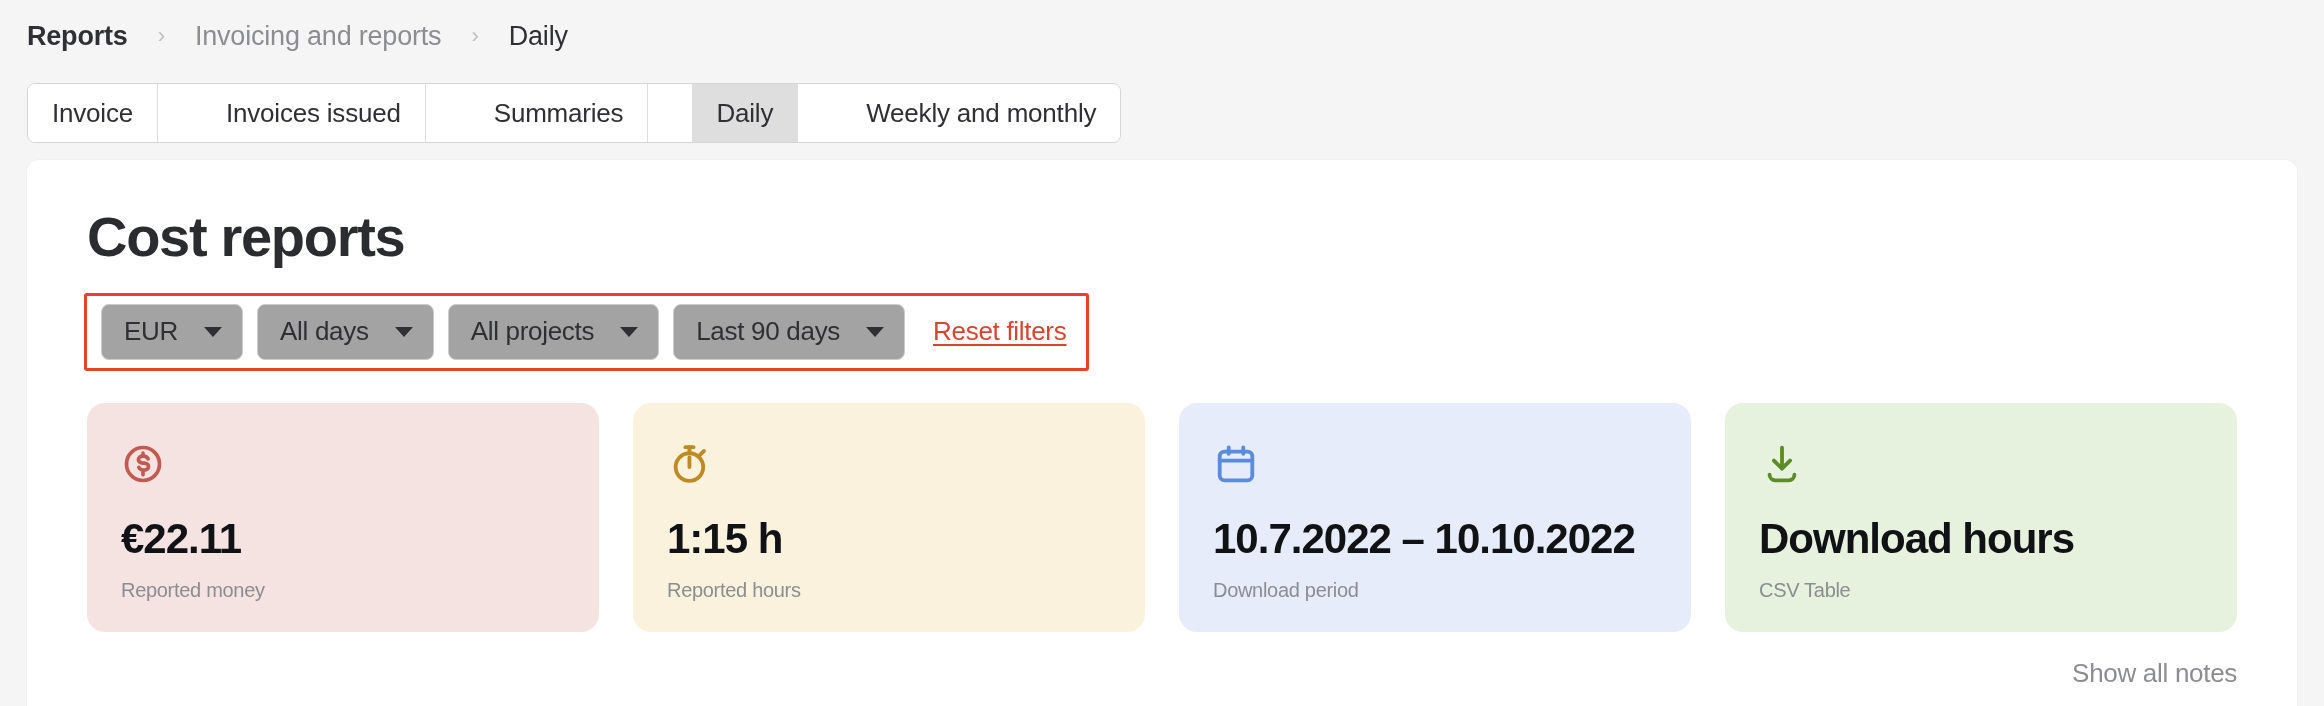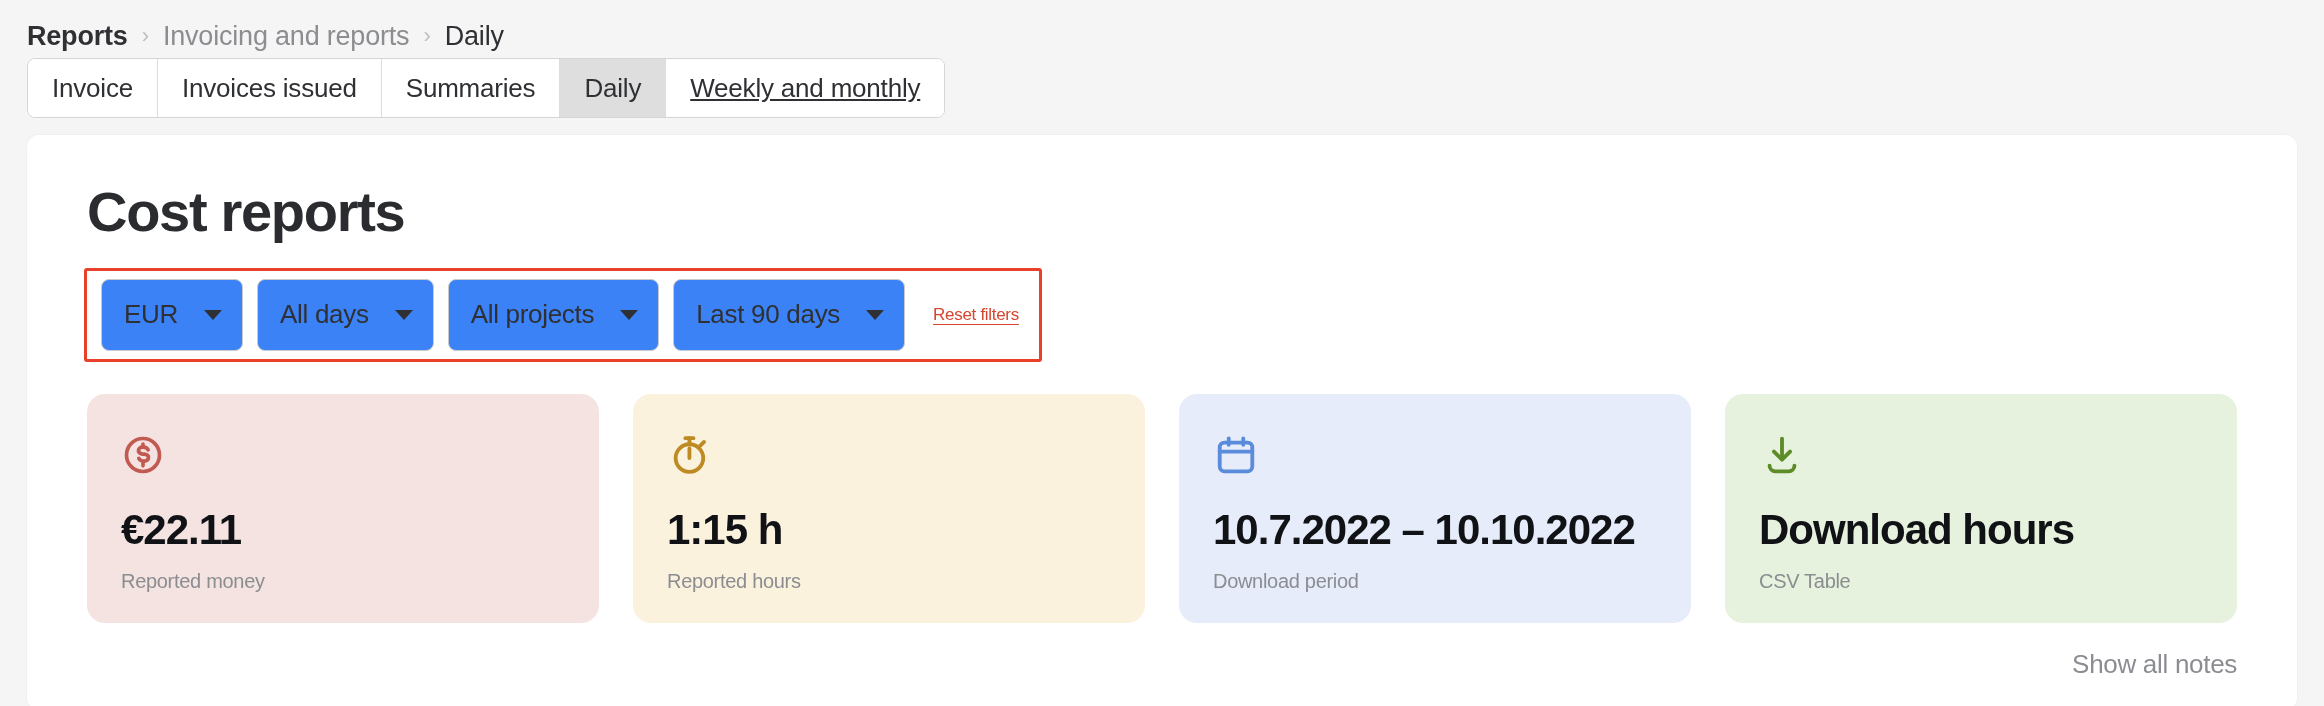--- a/index.html
+++ b/index.html
@@ -8,54 +8,55 @@
     height: 706px;
     background: #f5f5f5;
     font-family: "Liberation Sans", sans-serif;
     -webkit-font-smoothing: antialiased;
   }
 
   
   .breadcrumb {
     display: flex;
     align-items: center;
-    gap: 14px;
+    gap: 30px;
     padding: 16px 0 0 27px;
     height: 56px;
     font-size: 27px;
     line-height: 1;
   }
   .crumb-root { font-weight: 700; color: #2f3033; letter-spacing: -0.2px; }
   .crumb-mid  { font-weight: 400; color: #8b8d91; letter-spacing: -0.2px; }
   .crumb-cur  { font-weight: 400; color: #2f3033; letter-spacing: -0.2px; }
   .crumb-sep  { color: #bdbfc3; font-size: 22px; line-height: 1; }
 
   
   .tabbar {
-    margin: 2px 0 0 27px;
+    margin: 27px 0 0 27px;
     display: inline-flex;
     border: 1px solid #d4d5d8;
     border-radius: 8px;
     background: #ffffff;
     overflow: hidden;
     height: 60px;
+    gap: 44px;
   }
   .tab {
     display: flex;
     align-items: center;
     padding: 0 24px;
     font-size: 26px;
     color: #2f3033;
     background: #ffffff;
     border-right: 1px solid #dcdde0;
     white-space: nowrap;
     letter-spacing: -0.2px;
     cursor: pointer;
   }
-  .tab:last-child { border-right: none; text-decoration: underline; }
+  .tab:last-child { border-right: none; }
   .tab.active { background: #dededf; }
 
   
   .panel {
     margin: 17px 27px 0 27px;
     background: #ffffff;
     border-radius: 12px;
     min-height: 560px;
     padding: 32px 0 0 0;
     box-shadow: 0 0 0 1px rgba(0,0,0,0.02);
@@ -78,40 +79,40 @@
     border: 3px solid #e8402a;
     border-radius: 3px;
     padding: 8px 14px 8px 14px;
     gap: 14px;
   }
   .select {
     display: flex;
     align-items: center;
     justify-content: space-between;
     gap: 26px;
-    height: 72px;
+    height: 56px;
     padding: 0 20px 0 22px;
     border: 1px solid #c9cacd;
     border-radius: 8px;
-    background: #3b82f6;
+    background: #a3a3a3;
     font-size: 26px;
     color: #2f3033;
     letter-spacing: -0.3px;
     white-space: nowrap;
     cursor: pointer;
   }
   .caret {
     width: 0; height: 0;
     border-left: 9px solid transparent;
     border-right: 9px solid transparent;
     border-top: 10px solid #2f3033;
     flex: 0 0 auto;
   }
   .reset-link {
-    font-size: 17px;
+    font-size: 26px;
     color: #d4462e;
     text-decoration: underline;
     text-underline-offset: 4px;
     margin-left: 14px;
     margin-right: 6px;
     letter-spacing: -0.3px;
     white-space: nowrap;
     cursor: pointer;
   }
 

